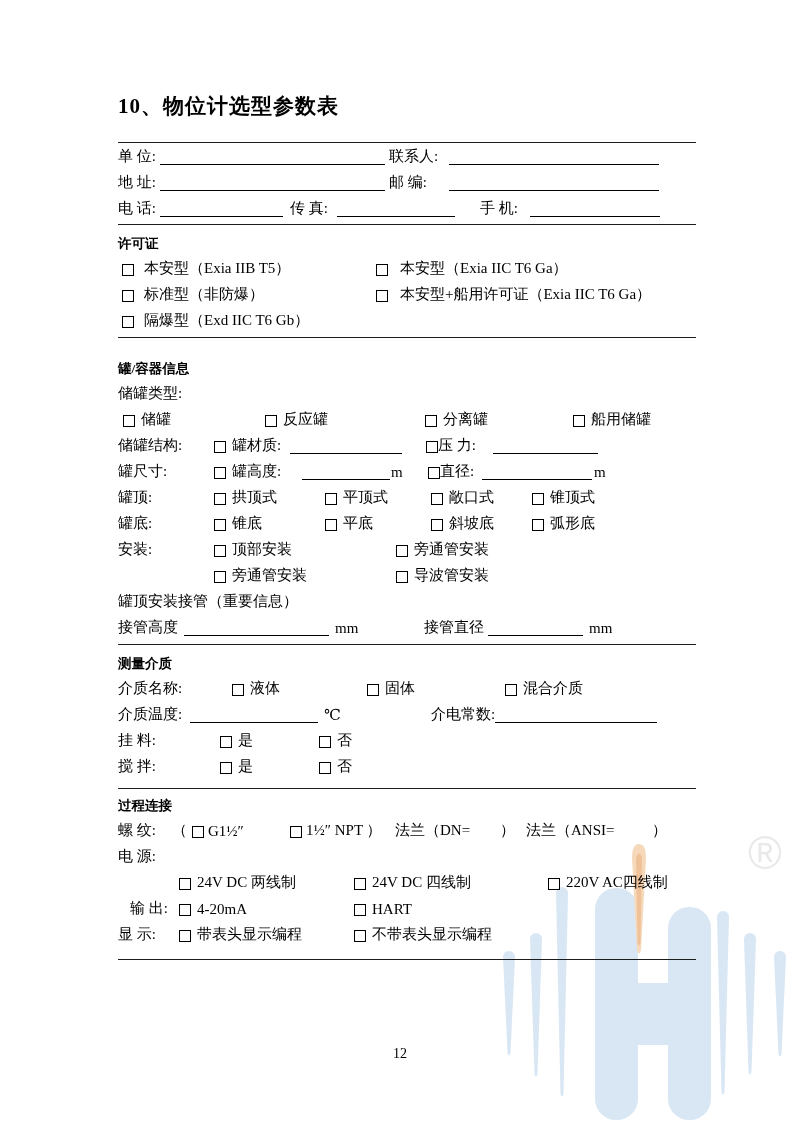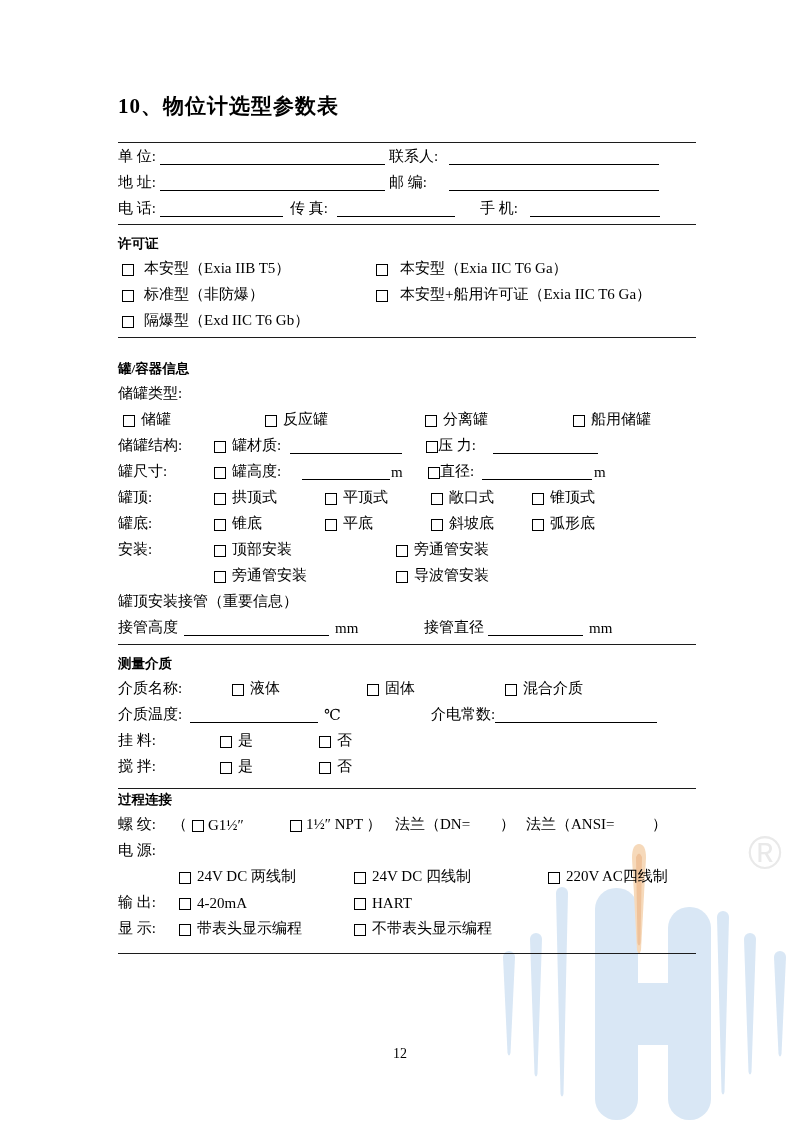--- a/index.html
+++ b/index.html
@@ -210,21 +210,21 @@
     <div class="row">
       <span class="it" style="left:0">搅 拌:</span>
       <span class="cb" style="left:102px"></span>
       <span class="it" style="left:120px">是</span>
       <span class="cb" style="left:201px"></span>
       <span class="it" style="left:219px">否</span>
     </div>
 
     <hr class="hr" style="margin-top:9px">
 
-    <div class="sec-head" style="">
+    <div class="sec-head" style="margin-top:6px">
       <span>过程连接</span>
     </div>
     <div class="row">
       <span class="it" style="left:0">螺 纹:</span>
       <span class="it" style="left:54px">（</span>
       <span class="cb" style="left:74px"></span>
       <span class="it" style="left:90px">G1½″</span>
       <span class="cb" style="left:172px"></span>
       <span class="it" style="left:188px">1½″ NPT ）</span>
       <span class="it" style="left:277px">法兰（DN=        ）</span>
@@ -235,21 +235,21 @@
     </div>
     <div class="row">
       <span class="cb" style="left:61px"></span>
       <span class="it" style="left:79px">24V DC 两线制</span>
       <span class="cb" style="left:236px"></span>
       <span class="it" style="left:254px">24V DC 四线制</span>
       <span class="cb" style="left:430px"></span>
       <span class="it" style="left:448px">220V AC四线制</span>
     </div>
     <div class="row">
-      <span class="it" style="left:0">输 出:</span>
+      <span class="it" style="left:12px">输 出:</span>
       <span class="cb" style="left:61px"></span>
       <span class="it" style="left:79px">4-20mA</span>
       <span class="cb" style="left:236px"></span>
       <span class="it" style="left:254px">HART</span>
     </div>
     <div class="row">
       <span class="it" style="left:0">显 示:</span>
       <span class="cb" style="left:61px"></span>
       <span class="it" style="left:79px">带表头显示编程</span>
       <span class="cb" style="left:236px"></span>

